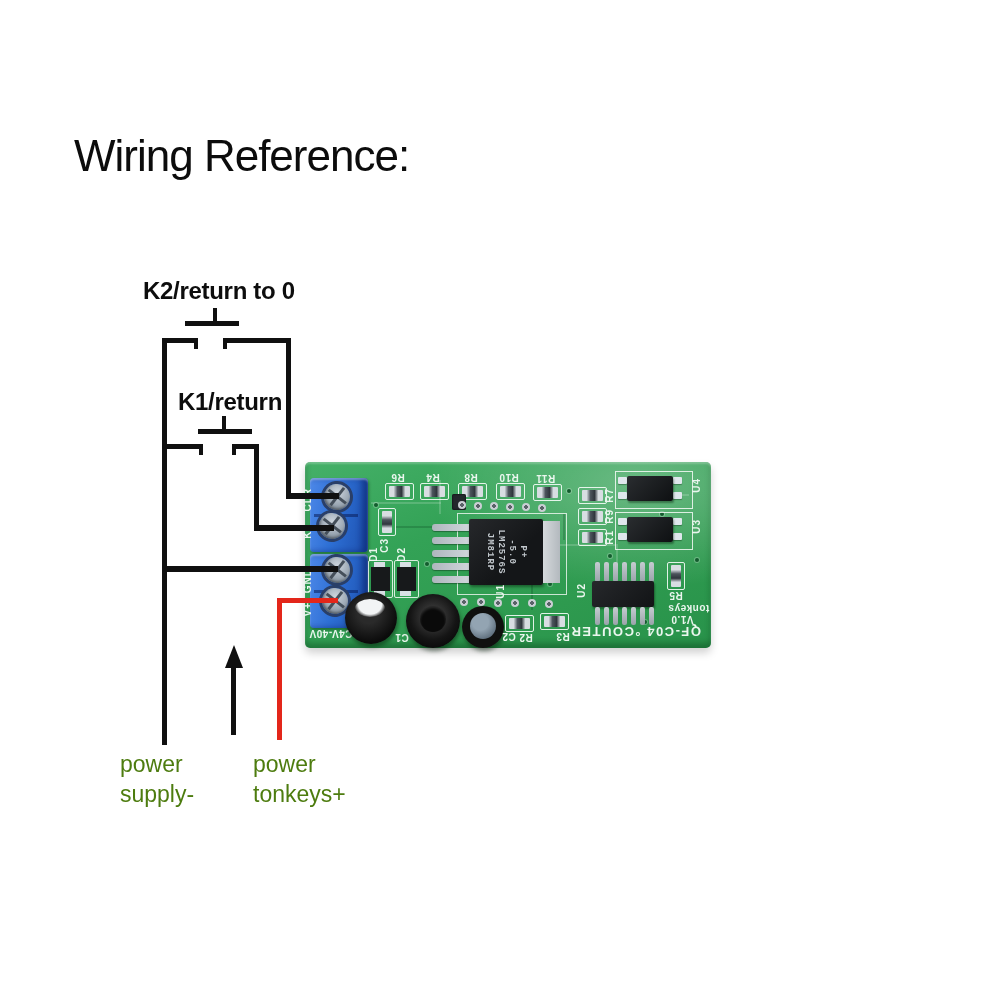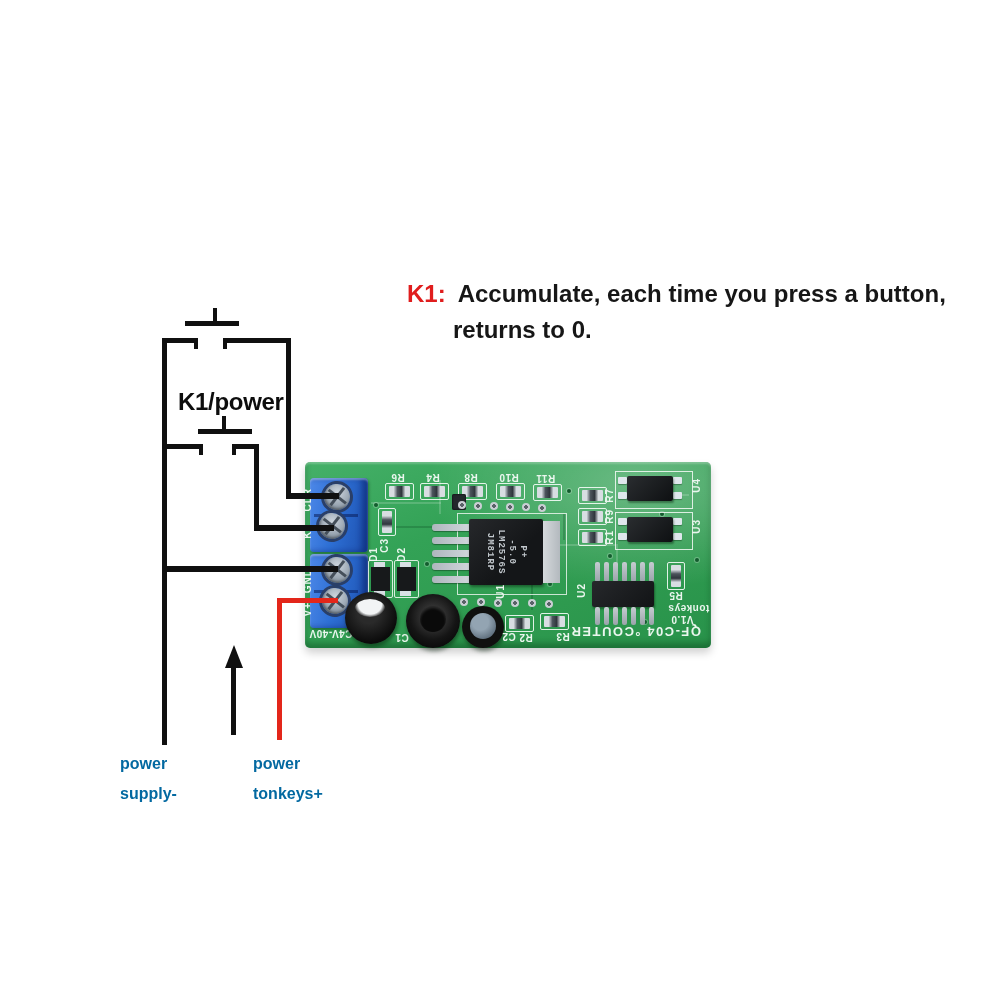--- a/index.html
+++ b/index.html
@@ -8,21 +8,21 @@
     font-family:"Liberation Sans", sans-serif; overflow:hidden;
   }
   .abs { position:absolute; }
   
   #title { left:74px; top:131px; font-size:44px; font-weight:400; letter-spacing:-1px; color:#0c0c0c; white-space:nowrap; }
   .lbl { position:absolute; font-size:24px; font-weight:700; letter-spacing:-0.3px; color:#0d0d0d; white-space:nowrap; z-index:7; }
   #notes { left:407px; top:276px; z-index:7; }
   .nline { font-size:24px; font-weight:700; line-height:36px; color:#161616; white-space:nowrap; }
   .nline .pfx { color:#e01d1d; margin-right:12px; }
   .nline.cont { padding-left:46px; }
-  .plabel { position:absolute; font-size:16px; font-weight:700; color:#0369a1; line-height:30px; z-index:7; white-space:pre-line; }
+  .plabel { position:absolute; font-size:23px; font-weight:400; color:#4d7c0f; line-height:30px; z-index:7; white-space:pre-line; }
   
   .wire { position:absolute; background:#101010; z-index:5; }
   .rwire { position:absolute; background:#e3261a; z-index:5; }
   #arrow-head { left:225px; top:645px; width:0; height:0; border-left:9px solid transparent; border-right:9px solid transparent; border-bottom:23px solid #101010; z-index:5; }
   
   #pcb {
     left:305px; top:462px; width:406px; height:186px; z-index:1; border-radius:5px;
     background:linear-gradient(155deg,#45b068 0%, #33a256 35%, #2e9a4f 70%, #28924a 100%);
     box-shadow:0 5px 8px rgba(0,0,0,0.18), inset 0 2px 2px rgba(255,255,255,0.25), inset 0 -5px 6px rgba(0,45,15,0.35);
   }
@@ -85,27 +85,27 @@
     background:radial-gradient(circle at 50% 45%, #10100f 0 100%); box-shadow:1px 3px 4px rgba(0,25,5,0.5); }
   #cap-c2::after { content:""; position:absolute; left:8px; top:7px; width:26px; height:26px; border-radius:50%;
     background:radial-gradient(circle at 40% 35%, #8fa0ae 0 40%, #57payer 0); background:radial-gradient(circle at 40% 35%, #93a4b2 0 35%, #5a6a78 80%); }
   .xcomp { position:absolute; left:147px; top:32px; width:14px; height:16px; background:#23282c; border-radius:2px; box-shadow:inset 0 0 2px #000; }
 </style>
 </head>
 <body>
 
 <div id="stage">
 
+  <div id="title" class="abs">Wiring Reference:</div>
 
   <div id="notes" class="abs">
-    <div class="nline"><span class="pfx">K1:</span><span>Accumulate, each time you press a button,</span></div>
-    <div class="nline cont"><span>returns to 0.</span></div>
   </div>
 
-  <div class="lbl" style="left:178px; top:388px;">K1/power</div>
+  <div class="lbl" style="left:143px; top:277px;">K2/return to 0</div>
+  <div class="lbl" style="left:178px; top:388px;">K1/return</div>
 
   <div class="plabel" style="left:120px; top:749px;"><span>power</span><br><span>supply-</span></div>
   <div class="plabel" style="left:253px; top:749px;"><span>power</span><br><span>tonkeys+</span></div>
 
   <div class="wire" style="left:162px; top:338px; width:5px; height:407px;"></div>
 
   <div class="wire" style="left:162px; top:338px; width:36px; height:5px;"></div>
   <div class="wire" style="left:194px; top:338px; width:4px; height:11px;"></div>
   <div class="wire" style="left:223px; top:338px; width:68px; height:5px;"></div>
   <div class="wire" style="left:223px; top:338px; width:4px; height:11px;"></div>

